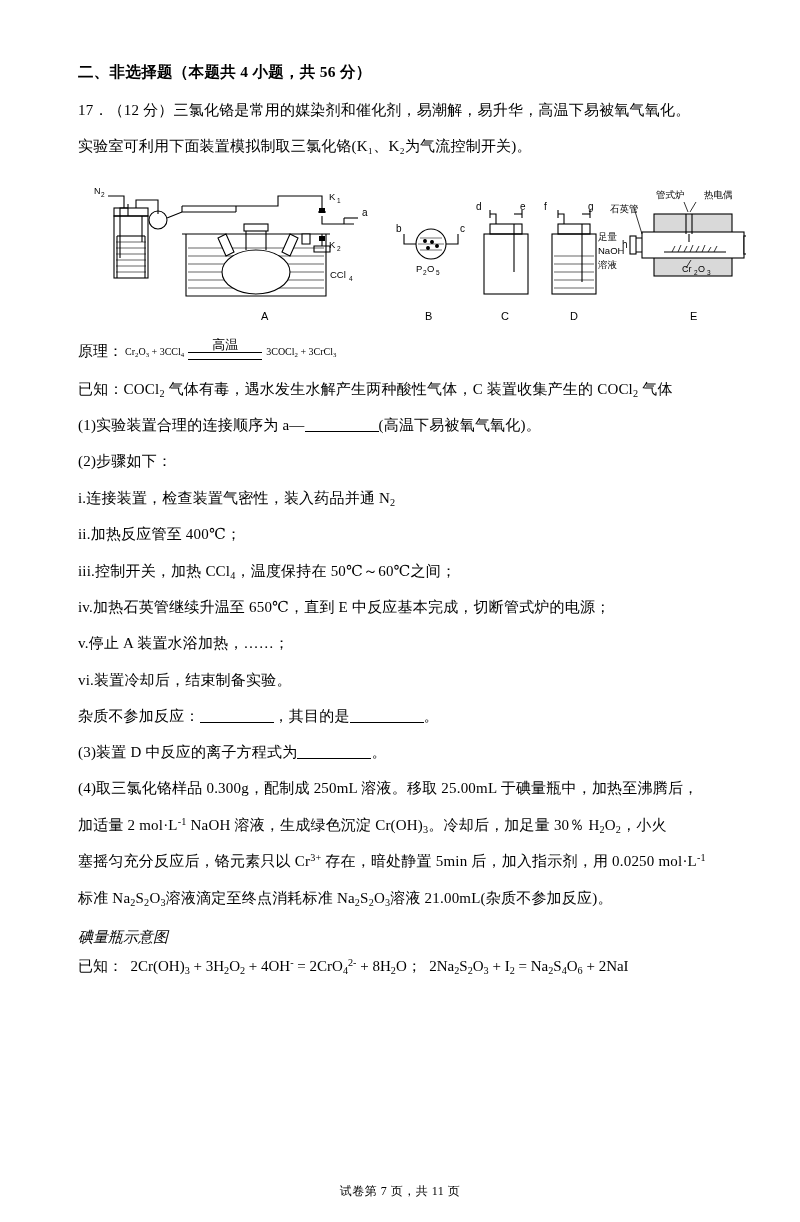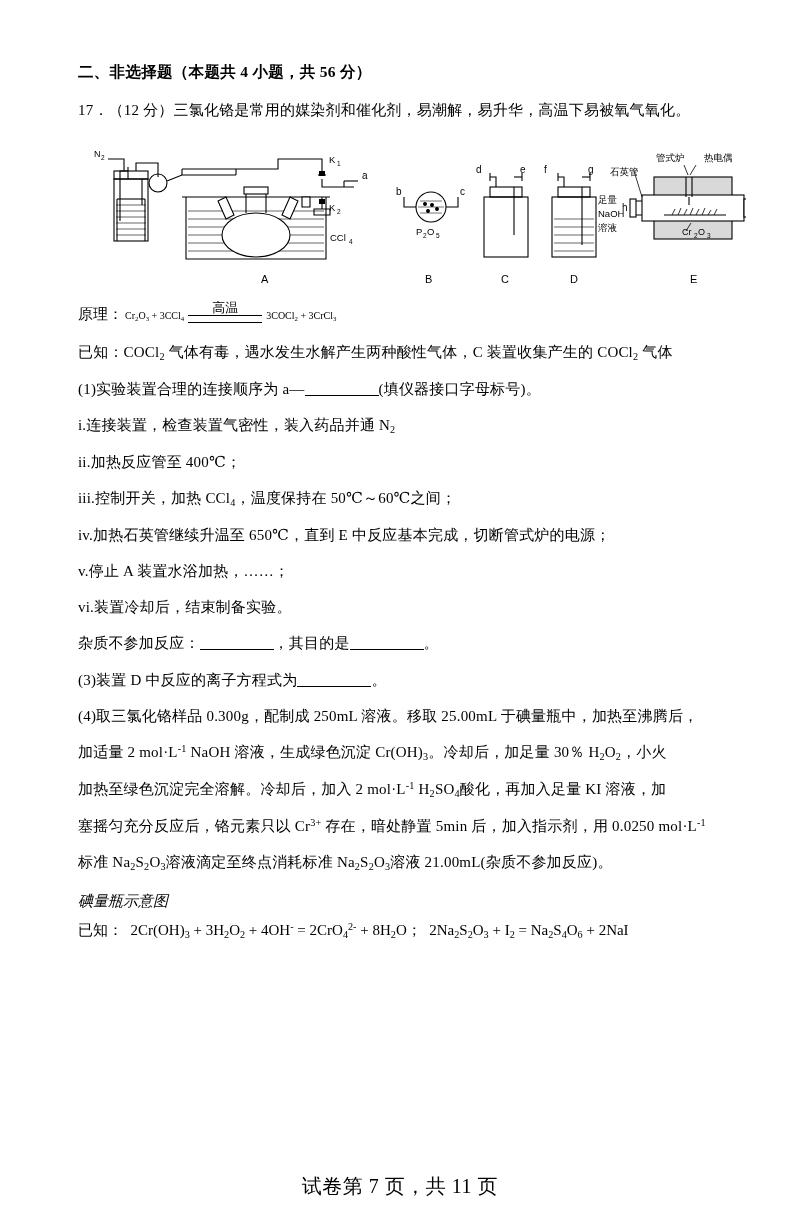--- a/index.html
+++ b/index.html
@@ -86,21 +86,21 @@
   }
   .formula {
     font-size: 10px;
   }
   .footer {
     position: absolute;
     bottom: 22px;
     left: 0;
     width: 800px;
     text-align: center;
-    font-size: 20px;
+    font-size: 12px;
     letter-spacing: 0.5px;
   }
   .figure-caption {
     font-size: 15px;
     margin: 18px 0 10px 0;
     font-style: italic;
   }
   .eqline {
     font-size: 15px;
     margin: 0 0 8px 0;
@@ -110,20 +110,21 @@
   }
 </style>
 </head>
 <body>
 
 <div class="page">
 
   <div class="section-title">二、非选择题（本题共 4 小题，共 56 分）</div>
 
   <p class="line">17．（12 分）三氯化铬是常用的媒染剂和催化剂，易潮解，易升华，高温下易被氧气氧化。</p>
+  <p class="line">实验室可利用下面装置模拟制取三氯化铬(K₁、K₂为气流控制开关)。</p>
 
   <div class="fig-wrap">
     <svg width="660" height="160" viewBox="0 0 660 160" xmlns="http://www.w3.org/2000/svg">
       <g stroke="#000" fill="none" stroke-width="1.1">
 
         <path d="M22 24 L38 24 L38 36"></path>
         <text x="8" y="22" font-size="9" fill="#000" stroke="none">N</text>
         <text x="15" y="25" font-size="6.5" fill="#000" stroke="none">2</text>
 
         <rect x="28" y="44" width="34" height="62"></rect>
@@ -288,37 +289,37 @@
     <span class="formula">Cr<sub>2</sub>O<sub>3</sub> + 3CCl<sub>4</sub></span>
     <span class="rxn-arrow">
       <span class="cond">高温</span>
       <span class="dbl"></span>
     </span>
     <span class="formula">3COCl<sub>2</sub> + 3CrCl<sub>3</sub></span>
   </div>
 
   <p class="line">已知：COCl<sub>2</sub> 气体有毒，遇水发生水解产生两种酸性气体，C 装置收集产生的 COCl<sub>2</sub> 气体</p>
 
-  <p class="line"><span>(1)实验装置合理的连接顺序为 a—</span><span class="blank"></span><span>(填仪器接口字母标号)。</span></p>
-
+  <p class="line"><span>(1)实验装置合理的连接顺序为 a—</span><span class="blank"></span><span>(高温下易被氧气氧化)。</span></p>
+
+  <p class="line">(2)步骤如下：</p>
 
   <p class="line">i.连接装置，检查装置气密性，装入药品并通 N<sub>2</sub></p>
   <p class="line">ii.加热反应管至 400℃；</p>
   <p class="line">iii.控制开关，加热 CCl<sub>4</sub>，温度保持在 50℃～60℃之间；</p>
   <p class="line">iv.加热石英管继续升温至 650℃，直到 E 中反应基本完成，切断管式炉的电源；</p>
   <p class="line">v.停止 A 装置水浴加热，……；</p>
   <p class="line">vi.装置冷却后，结束制备实验。</p>
 
   <p class="line"><span>杂质不参加反应：</span><span class="blank"></span><span>，其目的是</span><span class="blank"></span><span>。</span></p>
 
   <p class="line"><span>(3)装置 D 中反应的离子方程式为</span><span class="blank"></span><span>。</span></p>
 
   <p class="line">(4)取三氯化铬样品 0.300g，配制成 250mL 溶液。移取 25.00mL 于碘量瓶中，加热至沸腾后，</p>
   <p class="line">加适量 2 mol·L<sup>-1</sup> NaOH 溶液，生成绿色沉淀 Cr(OH)<sub>3</sub>。冷却后，加足量 30％ H<sub>2</sub>O<sub>2</sub>，小火</p>
-  <p class="line">加热至绿色沉淀完全溶解。冷却后，加入 2 mol·L<sup>-1</sup> H<sub>2</sub>SO<sub>4</sub>酸化，再加入足量 KI 溶液，加</p>
   <p class="line">塞摇匀充分反应后，铬元素只以 Cr<sup>3+</sup> 存在，暗处静置 5min 后，加入指示剂，用 0.0250 mol·L<sup>-1</sup></p>
   <p class="line">标准 Na<sub>2</sub>S<sub>2</sub>O<sub>3</sub>溶液滴定至终点消耗标准 Na<sub>2</sub>S<sub>2</sub>O<sub>3</sub>溶液 21.00mL(杂质不参加反应)。</p>
 
   <p class="figure-caption">碘量瓶示意图</p>
 
   <p class="eqline"><span>已知：</span>&nbsp;&nbsp;2Cr(OH)<sub>3</sub> + 3H<sub>2</sub>O<sub>2</sub> + 4OH<sup>-</sup> = 2CrO<sub>4</sub><sup>2-</sup> + 8H<sub>2</sub>O；&nbsp;&nbsp;2Na<sub>2</sub>S<sub>2</sub>O<sub>3</sub> + I<sub>2</sub> = Na<sub>2</sub>S<sub>4</sub>O<sub>6</sub> + 2NaI</p>
 
   <div class="footer">试卷第 7 页，共 11 页</div>
 </div>
 

